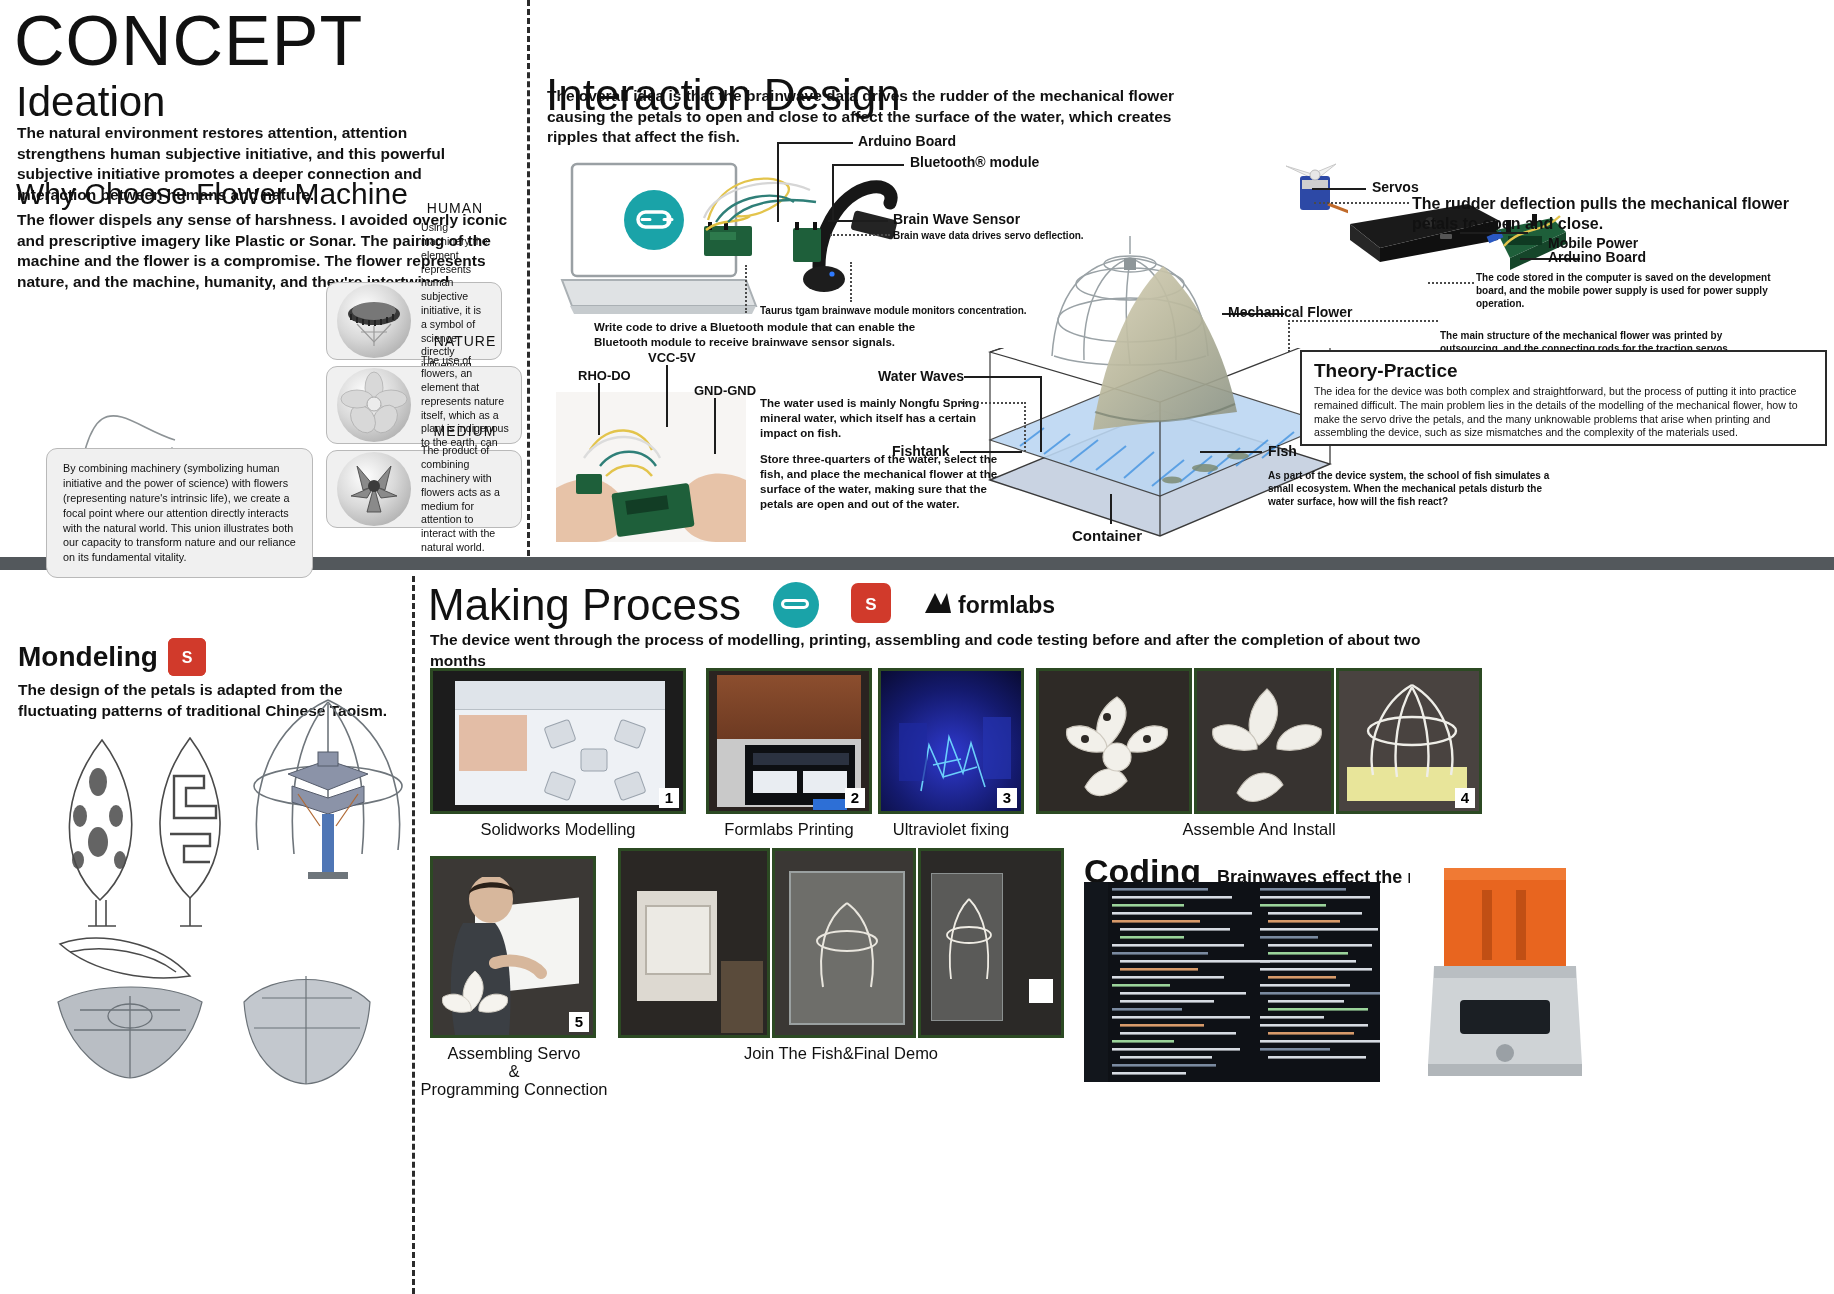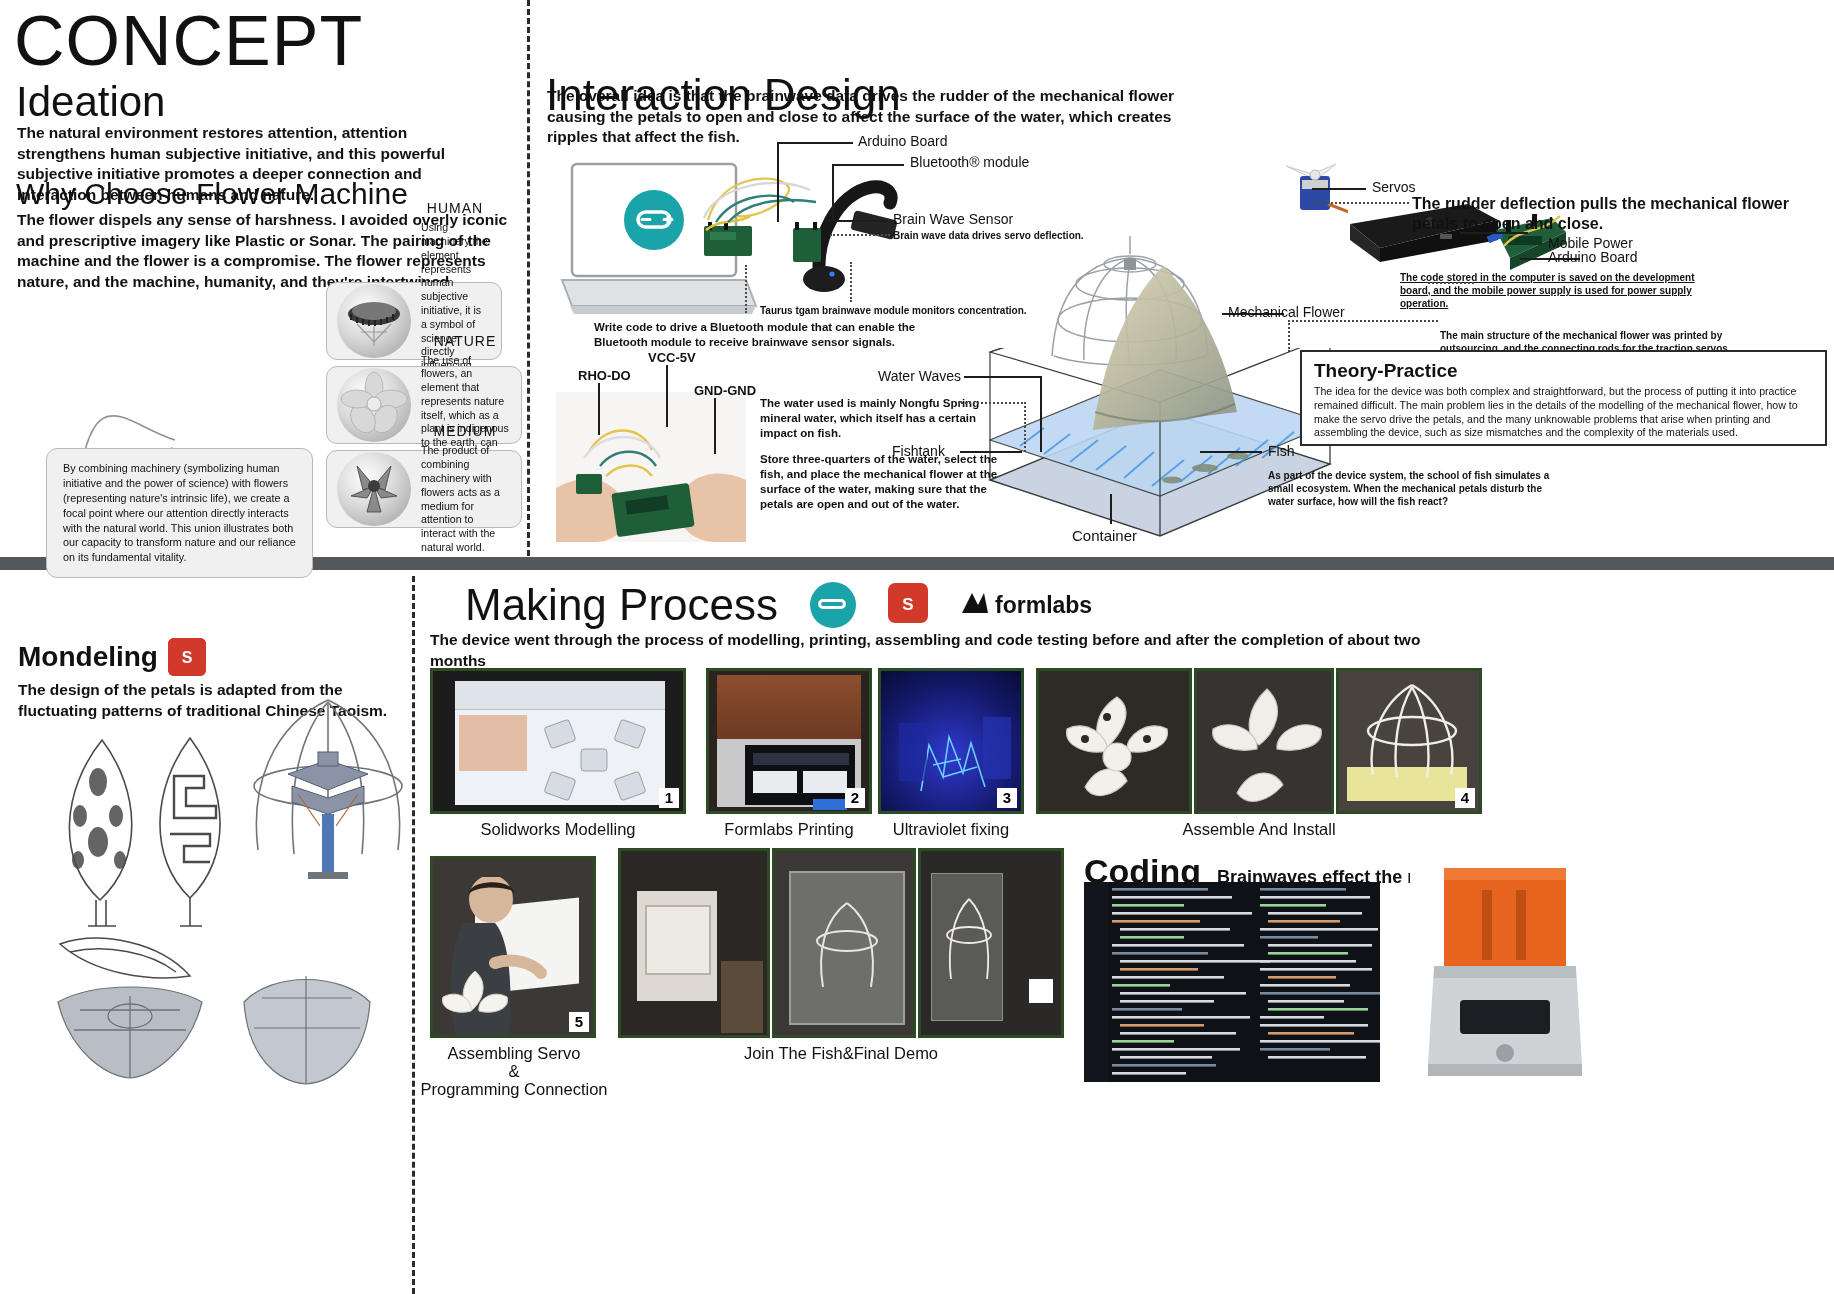--- a/index.html
+++ b/index.html
@@ -11,21 +11,21 @@
   .vdash{position:absolute;border-left:3px dashed #2b2b2b;}
   .hbar{position:absolute;background:#53585c;}
 
   
   .h-huge{font-size:70px;font-weight:300;letter-spacing:1px;line-height:1;}
   .h-big{font-size:42px;font-weight:300;line-height:1.05;}
   .h-mid{font-size:30px;font-weight:300;line-height:1.05;}
   .h-bold{font-size:26px;font-weight:700;line-height:1.05;}
   .body-bold{font-size:15.5px;font-weight:700;line-height:1.33;}
 
-  .lbl{font-size:14px;font-weight:400;white-space:nowrap;}
+  .lbl{font-size:14px;font-weight:700;white-space:nowrap;}
   .lbl-sm{font-size:11px;font-weight:700;white-space:nowrap;}
   .note{font-size:10px;line-height:1.28;font-weight:600;}
   .note-l{font-size:11.5px;line-height:1.3;font-weight:700;}
 
   
   .card{position:absolute;background:#f0f0f0;border:1px solid #b9b9b9;border-radius:11px;
         display:flex;align-items:center;box-sizing:border-box;}
   .card .thumb{width:74px;height:74px;margin:6px 8px 6px 10px;flex:none;border-radius:50%;
         background:radial-gradient(circle at 38% 34%,#fff 0%,#d9d9d9 45%,#9b9b9b 100%);
         position:relative;overflow:hidden;}
@@ -268,21 +268,21 @@
   <div class="lbl" style="position:absolute;left:1372px;top:179px;">Servos</div>
   <div class="dotted" style="left:1314px;top:202px;width:95px;"></div>
   <div class="note" style="position:absolute;left:1412px;top:194px;width:420px;font-weight:700;font-size:16px;">The rudder deflection pulls the mechanical flower petals to open and close.</div>
 
   <div class="leader" style="left:1460px;top:232px;width:68px;height:2px;"></div>
   <div class="lbl" style="position:absolute;left:1548px;top:235px;">Mobile Power</div>
 
   <div class="leader" style="left:1520px;top:258px;width:60px;height:2px;"></div>
   <div class="lbl" style="position:absolute;left:1548px;top:249px;">Arduino Board</div>
 
-  <div class="note" style="position:absolute;left:1400px;top:272px;width:300px;text-decoration:underline;">The code stored in the computer is saved on the development board, and the mobile power supply is used for power supply operation.</div>
+  <div class="note" style="position:absolute;left:1476px;top:272px;width:300px;">The code stored in the computer is saved on the development board, and the mobile power supply is used for power supply operation.</div>
   <div class="dotted" style="left:1428px;top:282px;width:46px;"></div>
 
   <svg style="position:absolute;left:1040px;top:228px;" width="180" height="140" viewBox="0 0 180 140">
     <g fill="none" stroke="#9aa2a6" stroke-width="1.5">
       <path d="M90 26 L90 8"></path>
       <path d="M90 30 C 40 34, 16 70, 12 128"></path>
       <path d="M90 30 C 140 34, 164 70, 168 128"></path>
       <path d="M90 30 C 60 40, 42 80, 44 132"></path>
       <path d="M90 30 C 120 40, 138 80, 136 132"></path>
       <path d="M90 32 C 84 70, 86 100, 90 136"></path>
@@ -461,21 +461,21 @@
     <rect x="90" y="124" width="12" height="60" fill="#4f76b5"></rect>
     <g fill="#6e757b">
         <rect x="76" y="182" width="40" height="7"></rect>
       </g>
     <g fill="none" stroke="#b06a35" stroke-width="1.2">
       <path d="M66 104 L88 136"></path>
         <path d="M126 104 L104 136"></path>
     </g>
   </svg>
 
-  <div style="position:absolute;left:428px;top:582px;display:flex;align-items:center;gap:32px;margin-left:37px;">
+  <div style="position:absolute;left:428px;top:582px;display:flex;align-items:center;gap:32px;">
     <div class="h-big" style="font-size:44px;">Making Process</div>
     <span class="logo-arduino" style="width:46px;height:46px;"></span>
     <span style="display:inline-block;">
       <svg width="40" height="40" viewBox="0 0 40 40">
           <rect width="40" height="40" rx="7" fill="#d13a2b"></rect>
       <text x="20" y="27" font-size="17" font-weight="700" fill="#fff" text-anchor="middle" font-family="Liberation Sans, sans-serif">S</text>
         </svg>
     </span>
     <span style="display:flex;align-items:center;gap:5px;">
       <svg width="30" height="28" viewBox="0 0 30 28">

